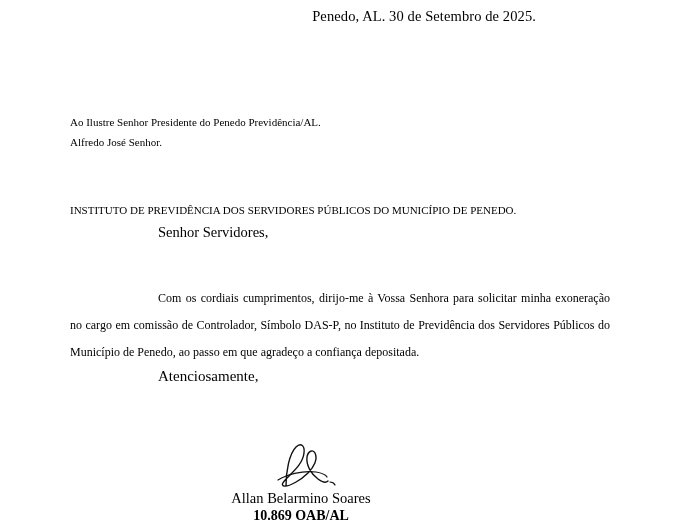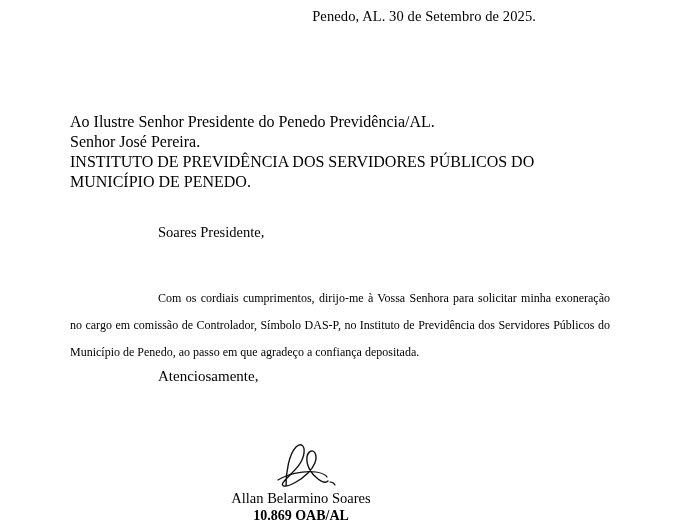--- a/index.html
+++ b/index.html
@@ -26,31 +26,32 @@
     right: 66px;
     font-size: 14.5px;
     letter-spacing: 0.1px;
     white-space: nowrap;
   }
   .addressee {
     position: absolute;
     left: 70px;
     top: 112px;
     width: 540px;
-    font-size: 16px;
+    font-size: 11px;
     line-height: 20px;
   }
   .addressee .line {
     display: block;
     white-space: nowrap;
   }
   .addressee .caps {
     white-space: normal;
     display: block;
     width: 520px;
+    margin-top: 48px;
   }
   .salutation {
     position: absolute;
     left: 158px;
     top: 224px;
     font-size: 14.5px;
   }
   .body-text {
     position: absolute;
     left: 70px;
@@ -97,25 +98,25 @@
 </style>
 </head>
 <body>
 
 <div class="page">
 
   <div class="date-line">Penedo, AL. 30 de Setembro de 2025.</div>
 
   <div class="addressee">
     <span class="line">Ao Ilustre Senhor Presidente do Penedo Previdência/AL.</span>
-    <span class="line">Senhor José Pereira.</span>
+    <span class="line">Alfredo José Senhor.</span>
     <span class="caps">INSTITUTO DE PREVIDÊNCIA DOS SERVIDORES PÚBLICOS DO MUNICÍPIO DE PENEDO.</span>
   </div>
 
-  <div class="salutation">Soares Presidente,</div>
+  <div class="salutation">Senhor Servidores,</div>
 
   <div class="body-text">Com os cordiais cumprimentos, dirijo-me à Vossa Senhora para solicitar minha exoneração no cargo em comissão de Controlador, Símbolo DAS-P, no Instituto de Previdência dos Servidores Públicos do Município de Penedo, ao passo em que agradeço a confiança depositada.</div>
 
   <div class="closing">Atenciosamente,</div>
 
   <div class="signature-block">
     <div class="signature-mark">
       <svg width="90" height="46" viewBox="0 0 90 46" fill="none" xmlns="http://www.w3.org/2000/svg" aria-hidden="true">
         <path d="M30 44 C30 30, 33 12, 40 5 C45 0, 49 4, 48 11 C47 20, 40 27, 34 33 C28 39, 24 43, 28 44 C33 45, 45 38, 52 31 C58 25, 62 17, 59 11 C57 7, 52 9, 51 15 C50 23, 55 32, 62 37 C66 40, 70 41, 72 39" stroke="#111111" stroke-width="1.4" stroke-linecap="round"></path>
         <path d="M22 38 C30 33, 46 28, 60 30 C66 31, 70 33, 71 35" stroke="#111111" stroke-width="1.2" stroke-linecap="round"></path>

